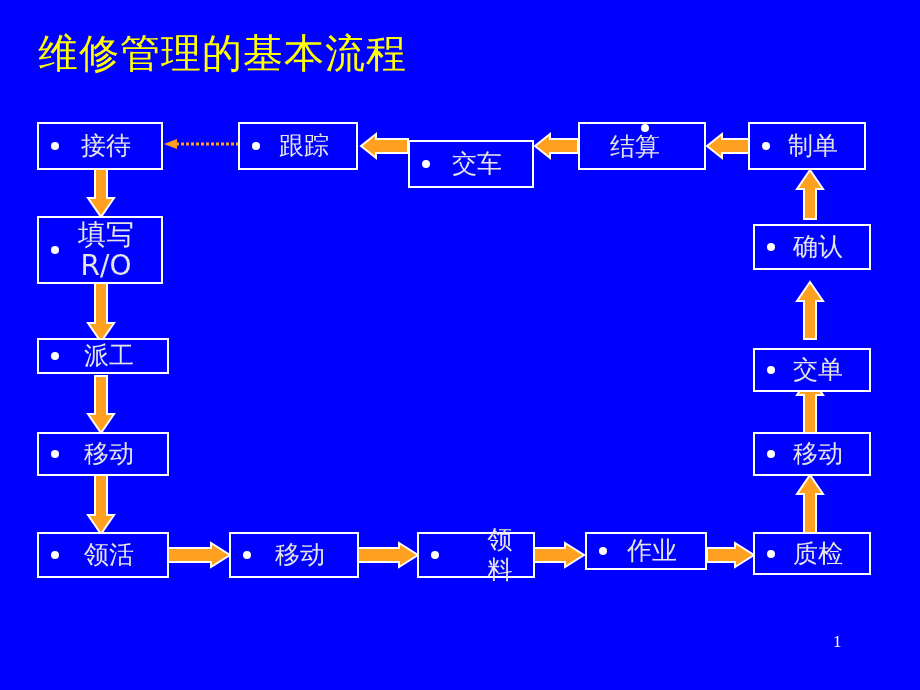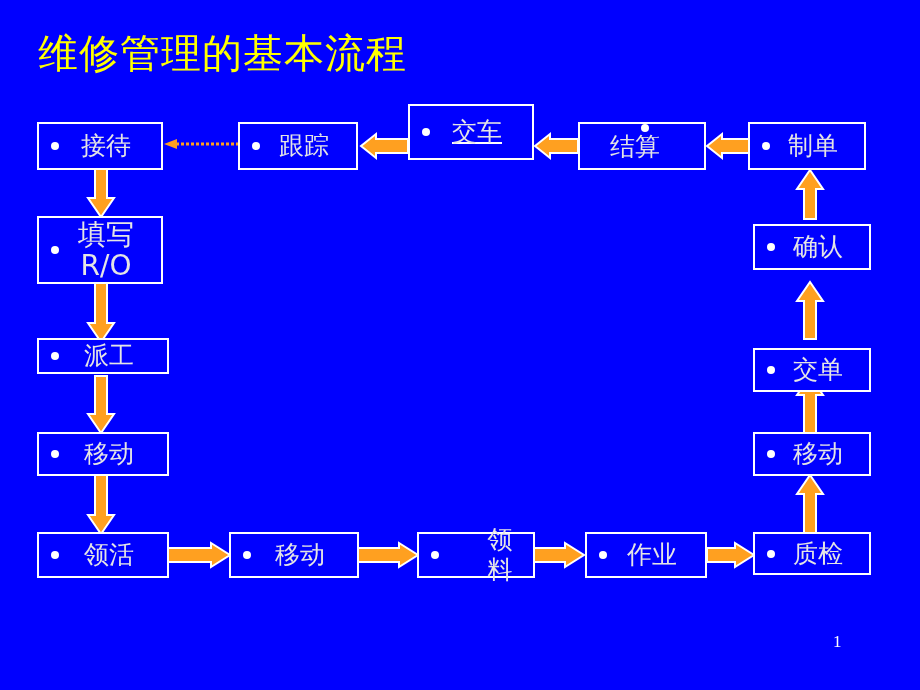--- a/index.html
+++ b/index.html
@@ -219,21 +219,21 @@
   <div class="node" style="left:37px; top:122px; width:126px; height:48px;">
     <span class="bullet"></span>
     <span class="label">接待</span>
   </div>
 
   <div class="node" style="left:238px; top:122px; width:120px; height:48px;">
     <span class="bullet"></span>
     <span class="label">跟踪</span>
   </div>
 
-  <div class="node" style="left:408px; top:104px; width:126px; height:56px;text-decoration:underline;">
+  <div class="node" style="left:408px; top:140px; width:126px; height:48px;">
     <span class="bullet"></span>
     <span class="label">交车</span>
   </div>
 
   <div class="node" style="left:578px; top:122px; width:128px; height:48px;flex-direction:column;">
     <span class="bullet"></span>
     <span class="label">结算</span>
   </div>
 
   <div class="node" style="left:748px; top:122px; width:118px; height:48px;">
@@ -265,21 +265,21 @@
   <div class="node" style="left:229px; top:532px; width:130px; height:46px;">
     <span class="bullet"></span>
     <span class="label">移动</span>
   </div>
 
   <div class="node" style="left:417px; top:532px; width:118px; height:46px;gap:36px;">
     <span class="bullet"></span>
     <span class="label">领料</span>
   </div>
 
-  <div class="node" style="left:585px; top:532px; width:122px; height:46px;">
+  <div class="node" style="left:585px; top:532px; width:122px; height:38px;">
     <span class="bullet"></span>
     <span class="label">作业</span>
   </div>
 
   <div class="node" style="left:753px; top:532px; width:118px; height:43px;">
     <span class="bullet"></span>
     <span class="label">质检</span>
   </div>
 
   <div class="node" style="left:753px; top:432px; width:118px; height:44px;">

